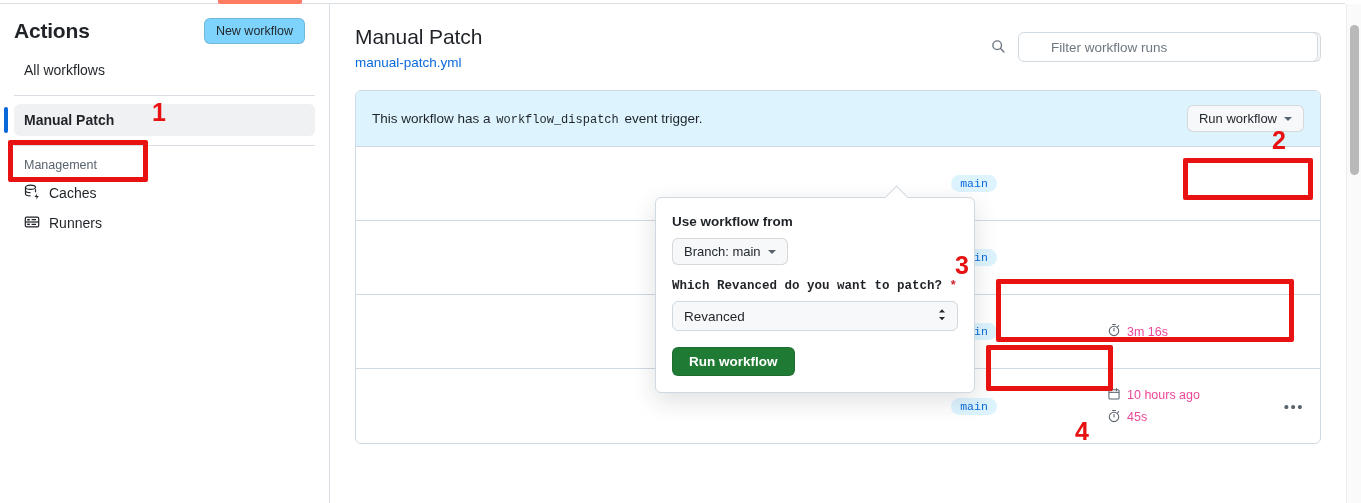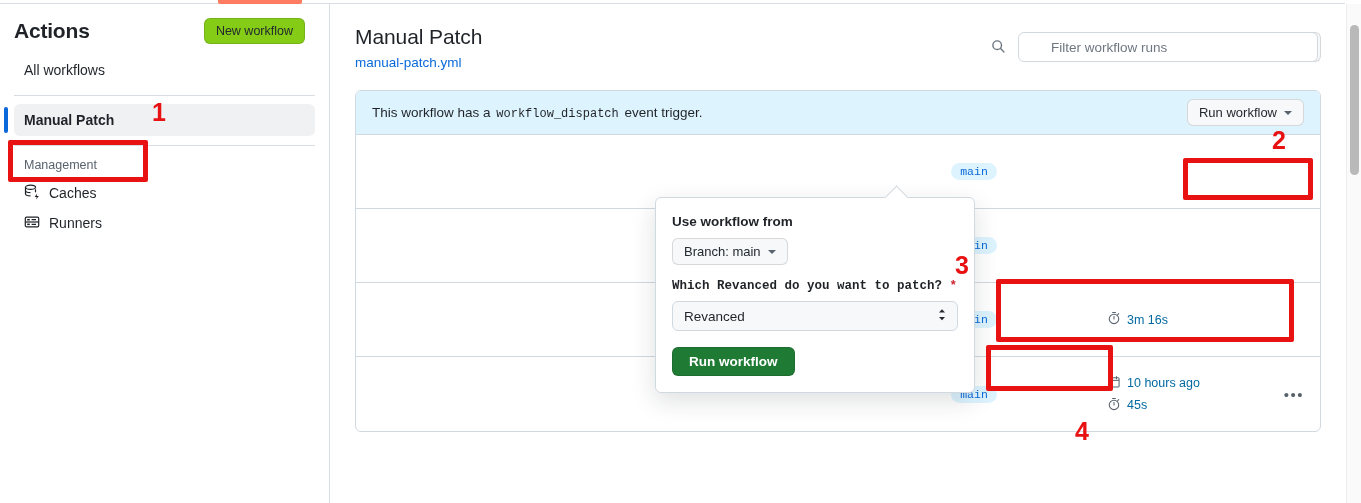--- a/index.html
+++ b/index.html
@@ -44,21 +44,21 @@
     display: flex; align-items: center; justify-content: space-between;
     padding: 14px 24px 10px 14px;
     gap: 24px;
   }
   .sidebar-title {
     font-size: 21px; font-weight: 700; letter-spacing: -0.2px;
     color: #1f2328; line-height: 1.2;
   }
   .new-workflow-btn {
     font-size: 12.5px; color: #24292f;
-    background: #84cc16;
+    background: #7dd3fc;
     border: 1px solid rgba(31,35,40,0.15);
     border-radius: 6px;
     padding: 5px 11px;
     cursor: pointer;
     white-space: nowrap;
     font-family: "Liberation Sans", sans-serif;
   }
   .nav-list { padding: 0 14px; }
   .nav-item {
     display: flex; align-items: center;
@@ -180,21 +180,21 @@
     border-right: 4px solid transparent;
     border-top: 4px solid #59636e;
     display: inline-block;
   }
 
   .dispatch-banner {
     background: #ddf4ff;
     border-bottom: 1px solid #d1d9e0;
     display: flex; align-items: center; justify-content: space-between;
     padding: 13px 16px;
-    height: 44px;
+    height: 56px;
   }
   .dispatch-text { font-size: 13.5px; color: #1f2328; }
   .dispatch-text code {
     font-family: "Liberation Mono", monospace;
     font-size: 12px;
     background: transparent;
     padding: 0 2px;
   }
   .run-wf-btn {
     font-size: 13px; color: #24292f;
@@ -222,21 +222,21 @@
     font-family: "Liberation Mono", monospace;
     font-size: 11.5px;
     border-radius: 10px;
     padding: 2px 9px;
     display: inline-block;
   }
   .run-mid { width: 230px; display: flex; justify-content: center; }
   .run-right {
     width: 215px;
     display: flex; flex-direction: column; gap: 5px;
-    font-size: 12.5px; color: #0369a1;
+    font-size: 12.5px; color: #ec4899;
     padding-left: 18px;
   }
   .meta-line { display: flex; align-items: center; gap: 6px; }
   .row-kebab {
     position: absolute; right: 16px; top: 50%;
     transform: translateY(-50%);
     color: #59636e; font-size: 15px; letter-spacing: 1.5px;
     cursor: pointer;
   }
 

